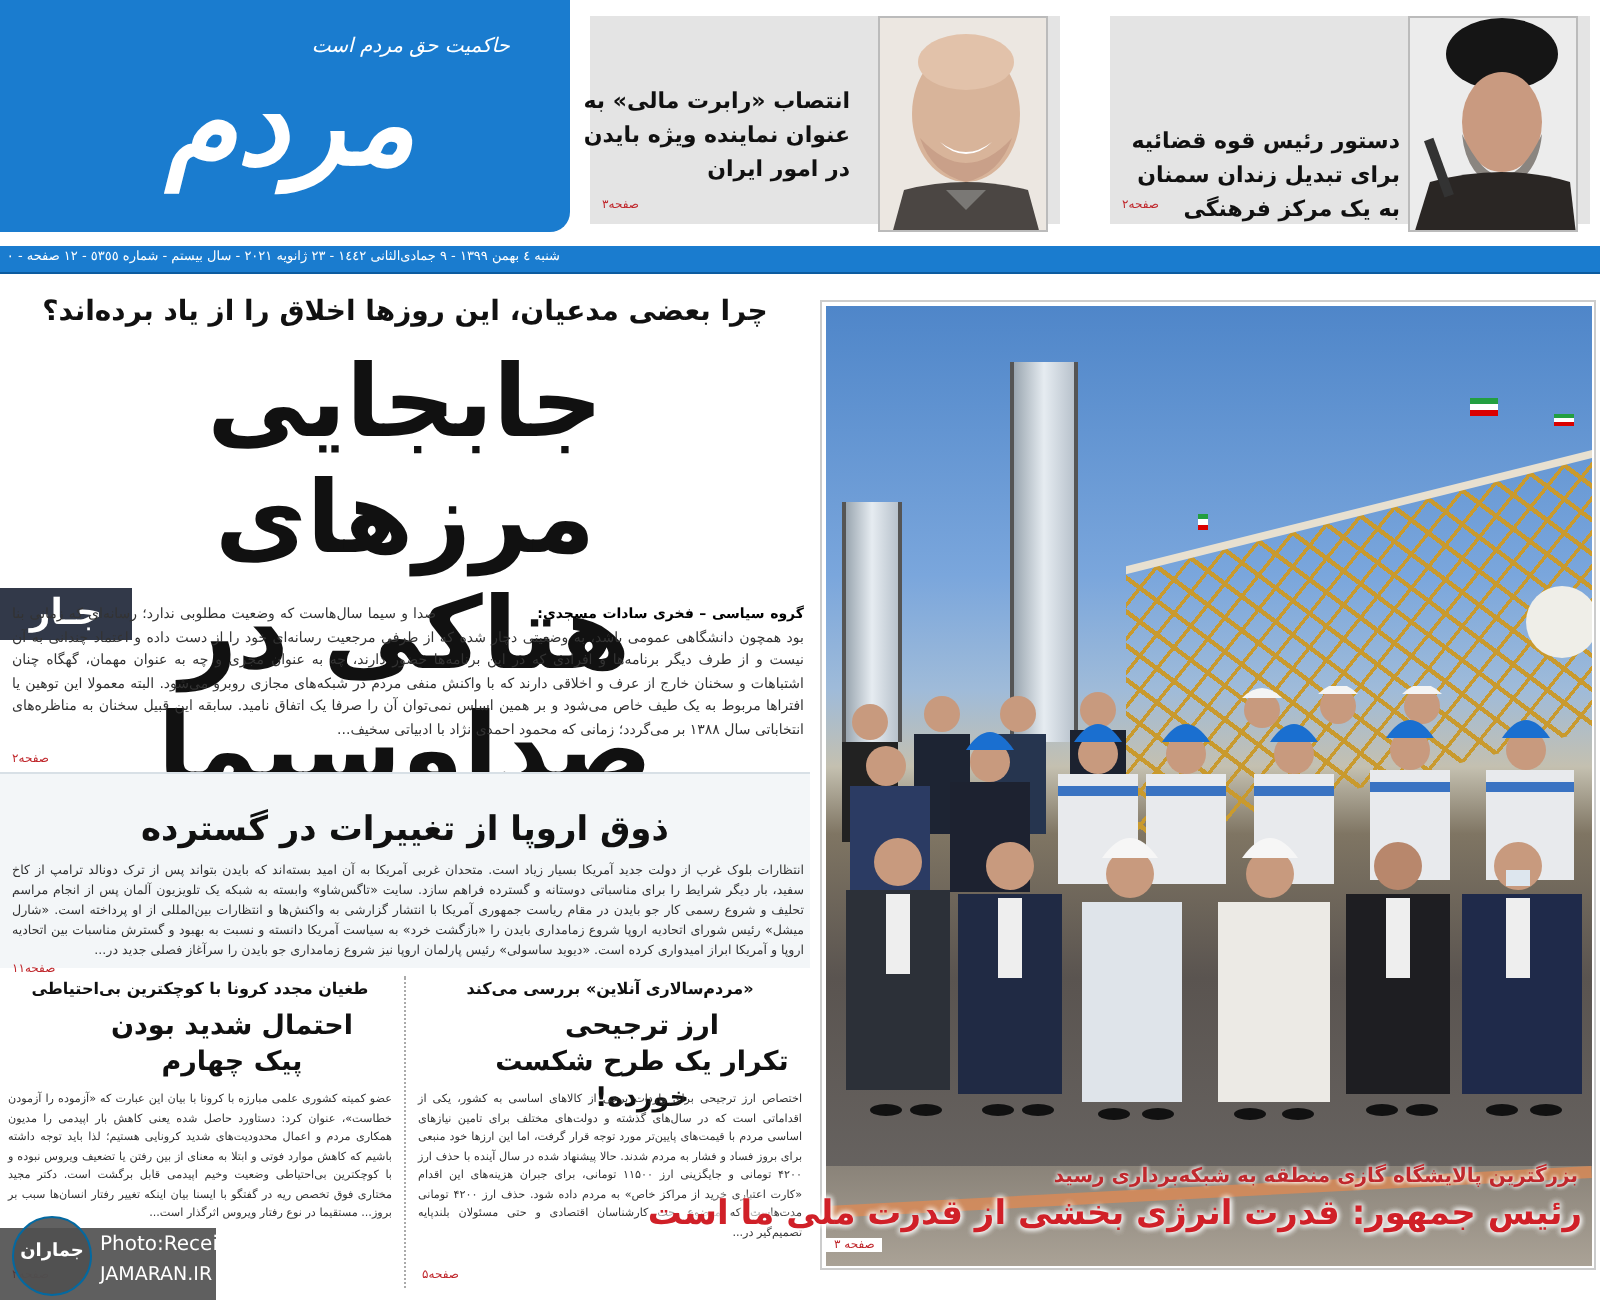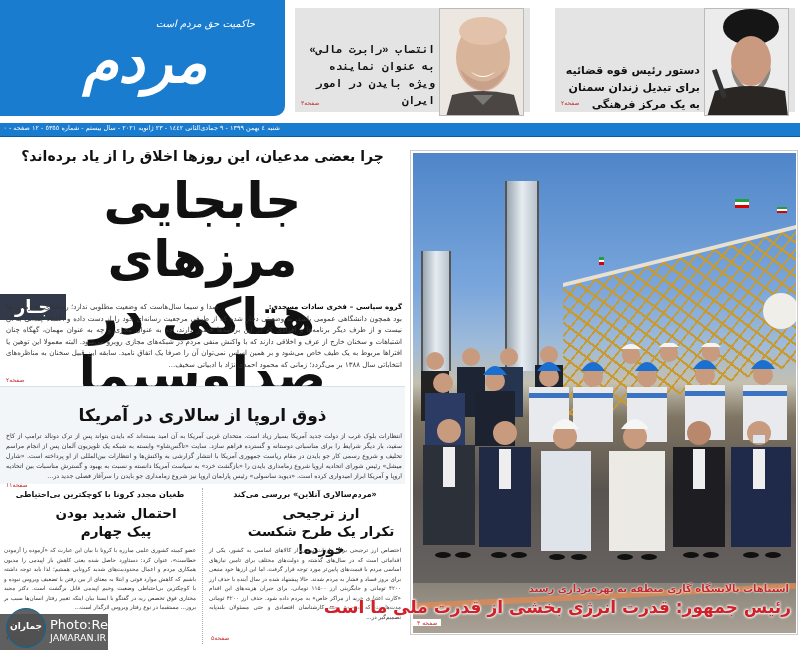--- a/index.html
+++ b/index.html
@@ -11,21 +11,21 @@
   .logo-box { position: absolute; left: 0; top: 0; width: 285px; height: 116px; background: #1a7ccf;
     border-bottom-right-radius: 10px; overflow: hidden; }
   .logo-slogan { position: absolute; right: 30px; top: 18px; font-size: 10px; color: #fff; font-style: italic; direction: rtl; }
   .logo-title { position: absolute; left: 10px; top: 22px; width: 270px; text-align: center; font-family: "DejaVu Serif", serif;
     font-size: 58px; color: #fff; font-weight: bold; font-style: italic; line-height: 80px; direction: rtl; letter-spacing: -1px; }
 
   .teaser { position: absolute; top: 8px; height: 104px; background: #e4e4e4; }
   .teaser-robert { left: 295px; width: 235px; }
   .teaser-raisi { left: 555px; width: 240px; }
   .teaser-text { position: absolute; top: 34px; font-size: 11px; font-weight: bold; line-height: 17px; text-align: right; color: #111; }
-  .teaser-robert .teaser-text { right: 95px; width: 135px; font-family: Liberation Mono, monospace; }
+  .teaser-robert .teaser-text { right: 105px; width: 135px; }
   .teaser-raisi .teaser-text { right: 95px; width: 140px; margin-top: 20px; }
   .teaser-page { position: absolute; left: 6px; bottom: 6px; font-size: 6px; color: #c0282d; }
   .teaser-photo { position: absolute; top: 0; right: 6px; width: 85px; height: 108px; border: 1px solid #bbb; overflow: hidden; }
   .teaser-robert .teaser-photo { top: 0; }
 
   
   .face-robert { background: linear-gradient(180deg,#f4f1ed 0%, #f4f1ed 10%, #e9d2c0 10%); }
   .face-raisi  { background: linear-gradient(180deg,#f4f4f4 0%, #eee 100%); }
 
   
@@ -70,21 +70,21 @@
   .ground { position: absolute; left: 0; top: 430px; width: 383px; height: 50px; background: linear-gradient(180deg,#8a8379,#aaa296); }
   .orange-line { position: absolute; left: 0; top: 440px; width: 383px; height: 6px; background: #e28a52; transform: rotate(-3deg); opacity: 0.75; }
 
   .photo-kicker { position: absolute; right: 8px; top: 432px; font-size: 10px; font-weight: bold; color: #c0282d; text-shadow: 0 0 2px #fff, 0 0 2px #fff; }
   .photo-title { position: absolute; right: 6px; top: 446px; font-size: 17px; font-weight: 900; color: #d02028; text-shadow: 0 0 3px #fff, 0 0 3px #fff, 0 0 3px #fff; white-space: nowrap; }
   .photo-ref { position: absolute; left: 2px; top: 468px; background: #fff; padding: 0 4px; }
 
   
   .watermark { position: absolute; left: 0; top: 614px; width: 108px; height: 36px; background: rgba(60,60,60,0.82); }
   .wm-circle { position: absolute; left: 6px; top: -6px; width: 40px; height: 40px; border-radius: 50%; border: 1px solid #0369a1; background: rgba(80,80,80,0.9); color: #fff; font-size: 9px; font-weight: bold; text-align: center; line-height: 34px; }
-  .wm-line1 { position: absolute; left: 50px; top: 3px; color: #fff; font-size: 13px; direction: ltr; }
+  .wm-line1 { position: absolute; left: 50px; top: 3px; color: #fff; font-size: 10px; direction: ltr; }
   .wm-line2 { position: absolute; left: 50px; top: 18px; color: #fff; font-size: 9.5px; direction: ltr; }
 </style>
 </head>
 <body>
 
 <header class="masthead">
   <div class="logo-box">
     <div class="logo-slogan">حاکمیت حق مردم است</div>
     <div class="logo-title">مردم سالاری</div>
   </div>
@@ -134,21 +134,21 @@
     </h1>
     <div class="jar-badge">جـار</div>
     <p class="lead-body">
       <b>گروه سیاسی – فخری سادات مسجدی:</b>
       <span>صدا و سیما سال‌هاست که وضعیت مطلوبی ندارد؛ رسانه‌ای که زمانی بنا بود همچون دانشگاهی عمومی باشد، به وضعیتی دچار شده که از طرفی مرجعیت رسانه‌ای خود را از دست داده و اعتماد چندانی به آن نیست و از طرف دیگر برنامه‌ها و افرادی که در این برنامه‌ها حضور دارند، چه به عنوان مجری و چه به عنوان مهمان، گهگاه چنان اشتباهات و سخنان خارج از عرف و اخلاقی دارند که با واکنش منفی مردم در شبکه‌های مجازی روبرو می‌شود. البته معمولا این توهین یا افتراها مربوط به یک طیف خاص می‌شود و بر همین اساس نمی‌توان آن را صرفا یک اتفاق نامید. سابقه این قبیل سخنان به مناظره‌های انتخاباتی سال ۱۳۸۸ بر می‌گردد؛ زمانی که محمود احمدی نژاد با ادبیاتی سخیف...</span>
     </p>
     <div class="page-ref lead-ref">صفحه۲</div>
   </article>
 
   <article class="europe-box">
-    <h2 class="europe-title">ذوق اروپا از سالاری در آمریکا</h2>
+    <h2 class="europe-title">ذوق اروپا از تغییرات در گسترده</h2>
     <p class="europe-body">انتظارات بلوک غرب از دولت جدید آمریکا بسیار زیاد است. متحدان غربی آمریکا به آن امید بسته‌اند که بایدن بتواند پس از ترک دونالد ترامپ از کاخ سفید، بار دیگر شرایط را برای مناسباتی دوستانه و گسترده فراهم سازد. سایت «تاگس‌شاو» وابسته به شبکه یک تلویزیون آلمان پس از انجام مراسم تحلیف و شروع رسمی کار جو بایدن در مقام ریاست جمهوری آمریکا با انتشار گزارشی به واکنش‌ها و انتظارات بین‌المللی از او پرداخته است. «شارل میشل» رئیس شورای اتحادیه اروپا شروع زمامداری بایدن را «بازگشت خرد» به سیاست آمریکا دانسته و نسبت به بهبود و گسترش مناسبات بین اتحادیه اروپا و آمریکا ابراز امیدواری کرده است. «دیوید ساسولی» رئیس پارلمان اروپا نیز شروع زمامداری جو بایدن را سرآغاز فصلی جدید در...</p>
     <div class="page-ref europe-ref">صفحه۱۱</div>
   </article>
 
   <div class="col-divider"></div>
 
   <article class="bottom-mid">
     <div class="small-kicker">«مردم‌سالاری آنلاین» بررسی می‌کند</div>
     <h3 class="small-title">
       <div>ارز ترجیحی</div>
@@ -261,21 +261,21 @@
         <ellipse cx="278" cy="212" rx="8" ry="3"></ellipse>
           <ellipse cx="298" cy="212" rx="8" ry="3"></ellipse>
         <ellipse cx="338" cy="212" rx="8" ry="3"></ellipse>
           <ellipse cx="360" cy="212" rx="8" ry="3"></ellipse>
       </g>
     </svg>
     <div class="ground"></div>
     <div class="orange-line"></div>
   </div>
 
-  <div class="photo-kicker">اشتباهات پالایشگاه گازی منطقه به بهره‌برداری رسید</div>
+  <div class="photo-kicker">بزرگترین پالایشگاه گازی منطقه به شبکه‌برداری رسید</div>
   <h2 class="photo-title">رئیس جمهور: قدرت انرژی بخشی از قدرت ملی ما است</h2>
   <div class="page-ref photo-ref">صفحه ۳</div>
 </article>
 
 <div class="watermark">
   <div class="wm-circle">جماران</div>
   <div class="wm-line1">Photo:Received</div>
   <div class="wm-line2">JAMARAN.IR</div>
 </div>
 

